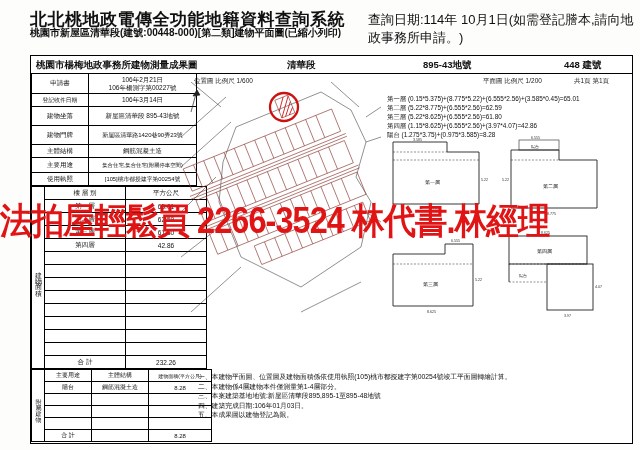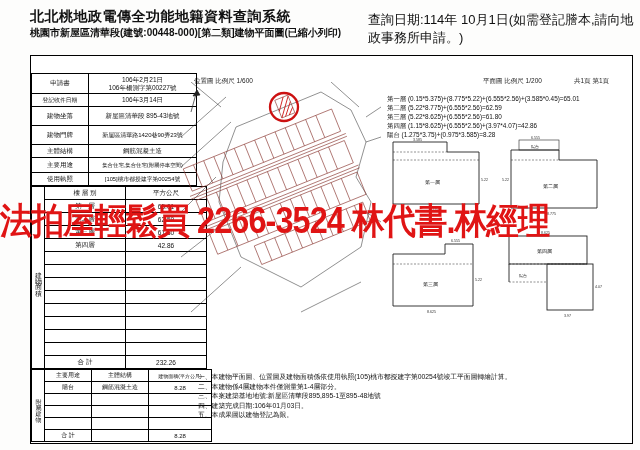--- a/index.html
+++ b/index.html
@@ -1,19 +1,19 @@
 <!DOCTYPE html>
 <html><head>
 <meta charset="utf-8">
 <style>
   html,body{margin:0;padding:0;}
   body{width:640px;height:450px;background:#f7f7f5;font-family:"Liberation Sans",sans-serif;position:relative;overflow:hidden;color:#111;}
   .canvas{position:absolute;inset:0;background:#fdfdfc;}
   
-  .sys-title{position:absolute;left:30px;top:8px;font-size:14px;font-weight:bold;letter-spacing:.5px;}
+  .sys-title{position:absolute;left:30px;top:8px;font-size:17px;font-weight:bold;letter-spacing:.5px;}
   .query-date{position:absolute;left:368px;top:11px;font-size:13px;}
   .subtitle{position:absolute;left:30px;top:26px;font-size:10px;font-weight:bold;}
   
   .frame{position:absolute;left:30px;top:55px;width:601px;height:387px;border:1px solid #000;background:#fff;}
   .doc-head{position:absolute;left:0;top:0;width:100%;height:17px;border-bottom:1px solid #000;}
   .doc-head span{position:absolute;top:3px;font-size:9.5px;font-weight:bold;white-space:nowrap;}
   .dh-title{left:5px;}
   .dh-sec{left:256px;}
   .dh-land{left:392px;}
   .dh-bldg{left:533px;}
@@ -48,20 +48,26 @@
 </head>
 <body>
 <div class="canvas">
 
   <div class="sys-title">北北桃地政電傳全功能地籍資料查詢系統</div>
   <div class="query-date">查詢日期:114年 10月1日(如需登記謄本,請向地政事務所申請。)</div>
   <div class="subtitle">桃園市新屋區清華段(建號:00448-000)[第二類]建物平面圖(已縮小列印)</div>
 
   <div class="frame">
 
+    <div class="doc-head">
+      <span class="dh-title">桃園市楊梅地政事務所建物測量成果圖</span>
+      <span class="dh-sec">清華段</span>
+      <span class="dh-land">895-43地號</span>
+      <span class="dh-bldg">448 建號</span>
+    </div>
 
     <div class="scale-row">
       <span class="sc-loc">位置圖 比例尺 1/600</span>
       <span class="sc-plan">平面圖 比例尺 1/200</span>
       <span class="sc-page">共1頁 第1頁</span>
     </div>
 
     <div class="tablewrap">
       <table class="info">
         <tbody>

